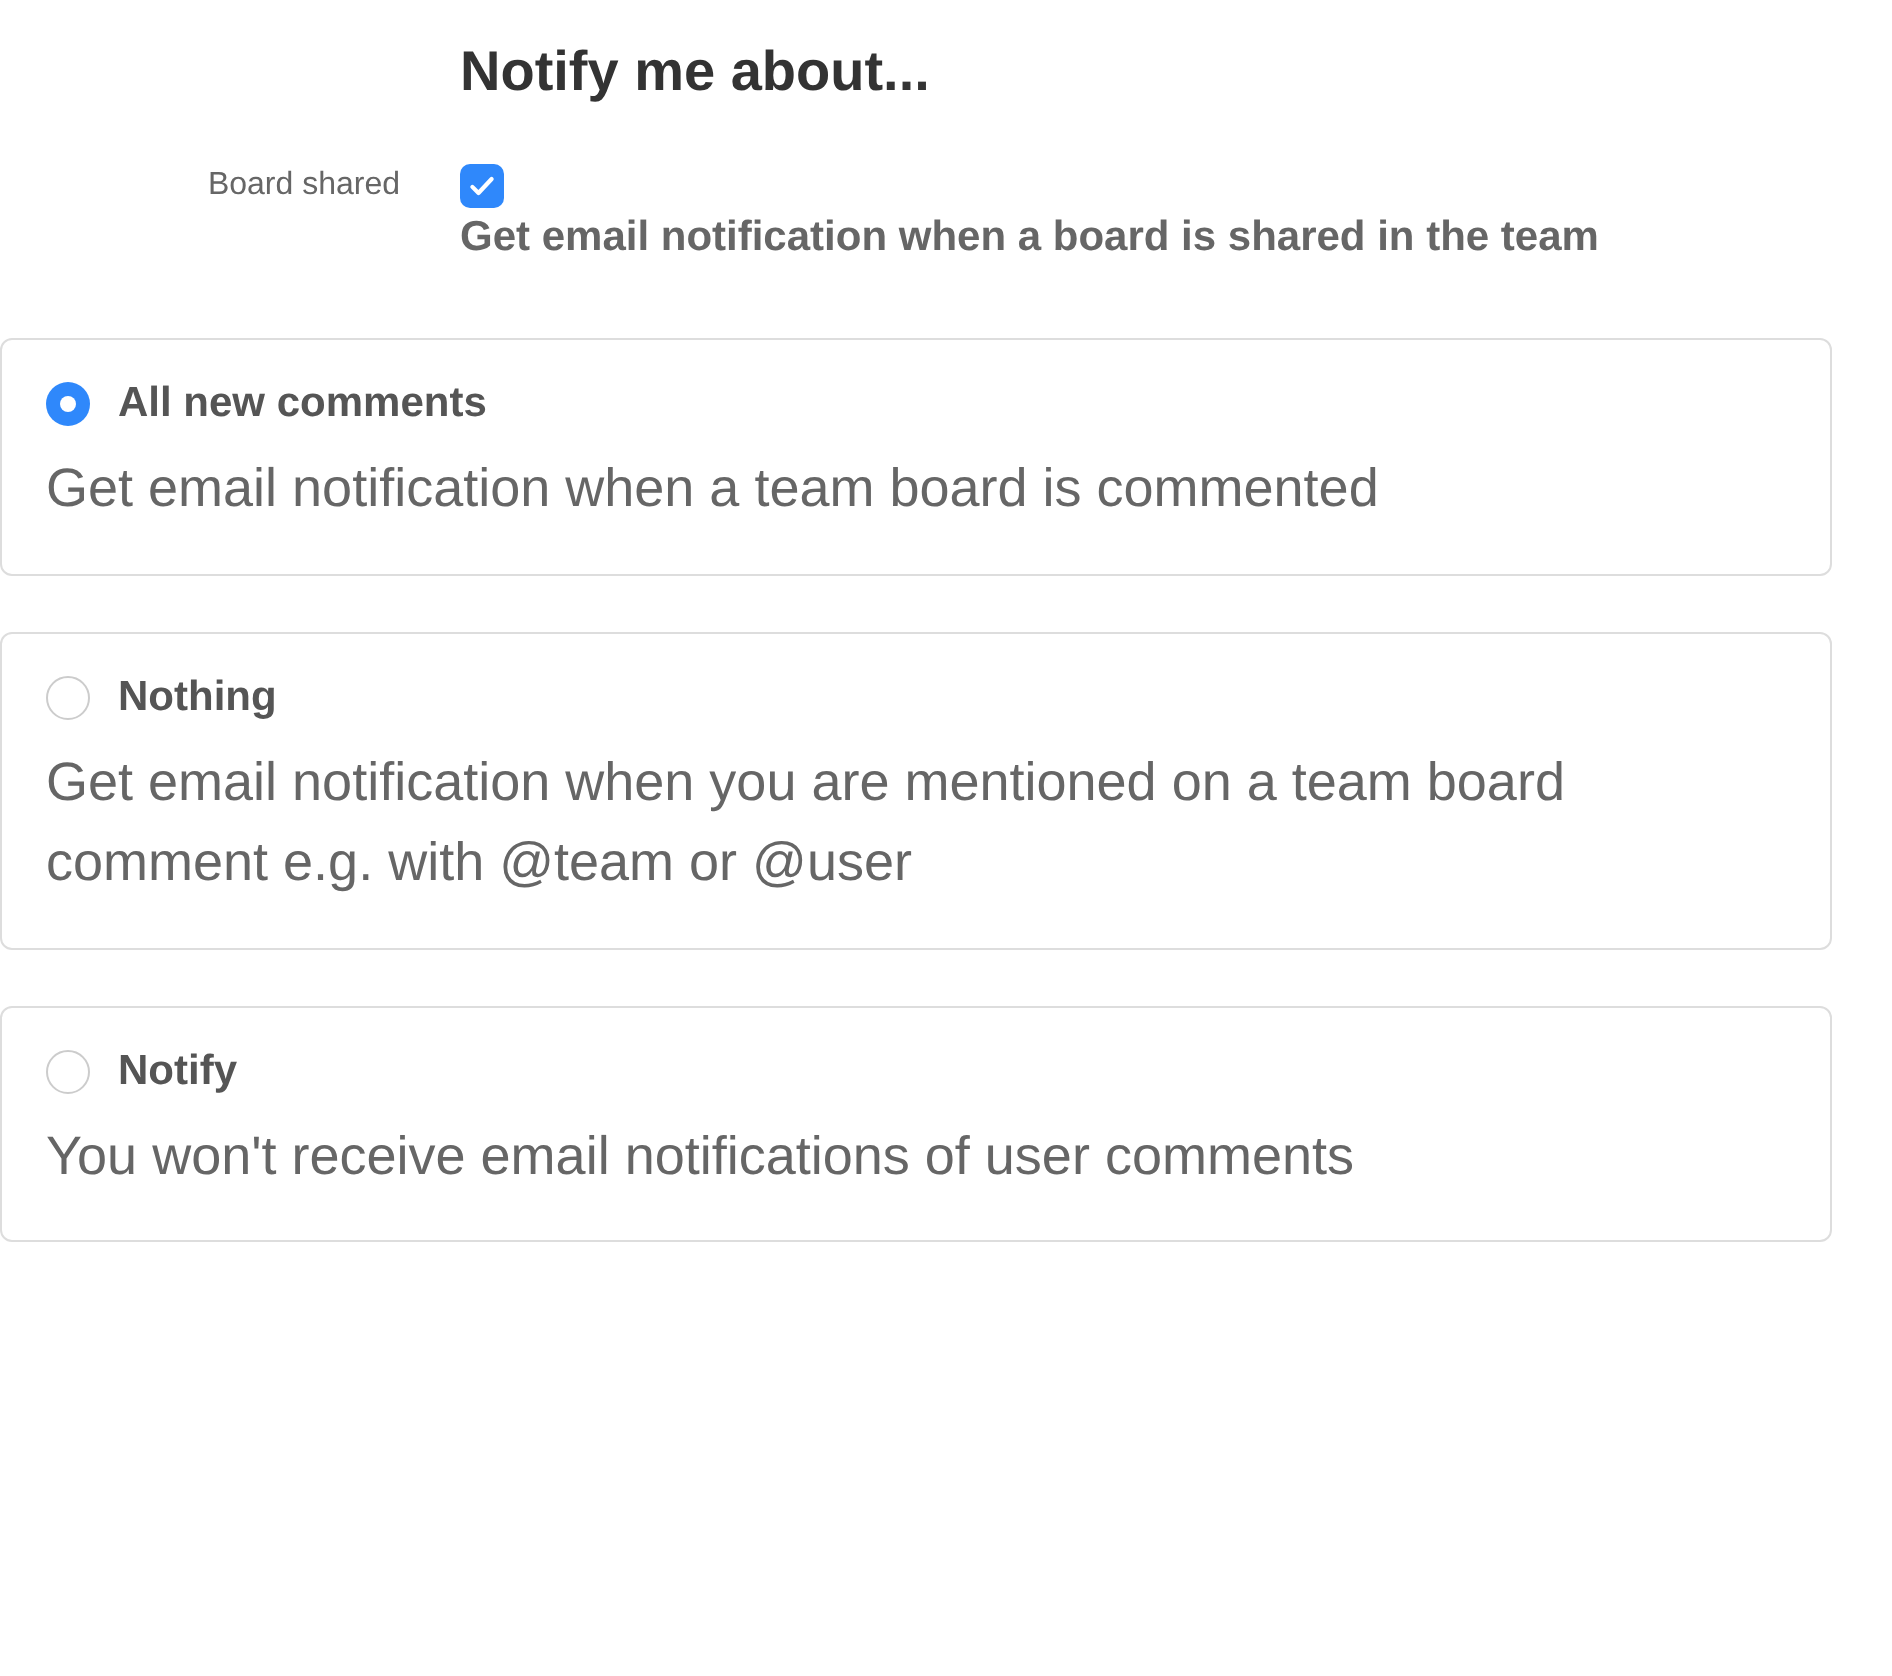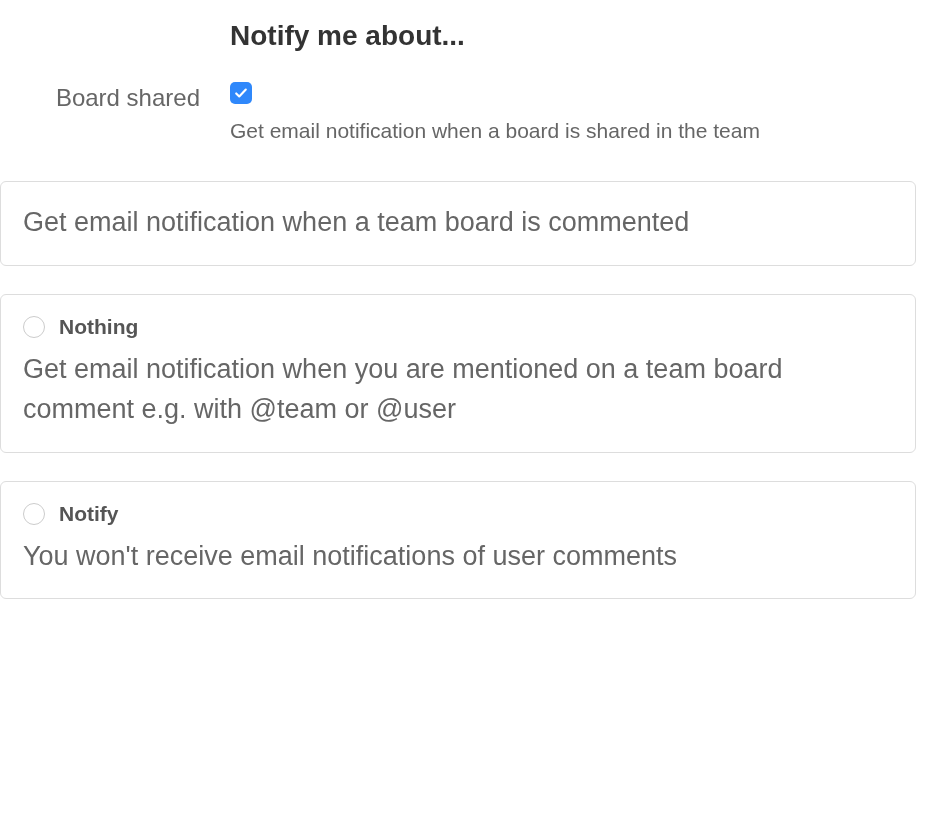--- a/index.html
+++ b/index.html
@@ -38,28 +38,28 @@
       font-weight: 700;
       color: #333333;
       margin-bottom: 30px;
     }
     .row {
       display: flex;
       align-items: flex-start;
       margin-bottom: 36px;
     }
     .row-label {
-      font-size: 24px;
+      font-size: 16px;
       color: #666666;
       font-weight: 400;
     }
     .checkbox-wrap {
       display: flex;
       flex-direction: column;
-      gap: 12px;
+      font-weight: bold;
     }
     .checkbox {
       width: 22px;
       height: 22px;
       border-radius: 5px;
       background: #2f88fb;
       display: inline-flex;
       align-items: center;
       justify-content: center;
       cursor: pointer;
@@ -151,20 +151,24 @@
         <div class="helper-text">Get email notification when a board is shared in the team</div>
       </div>
     </div>
   </div>
 
   <div class="row">
     <div class="content-col">
       <div class="option-group">
 
         <div class="option-card">
+          <div class="option-header">
+            <span class="radio selected"></span>
+            <span class="option-title">All new comments</span>
+          </div>
           <div class="option-desc">Get email notification when a team board is commented</div>
         </div>
 
         <div class="option-card">
           <div class="option-header">
             <span class="radio"></span>
             <span class="option-title">Nothing</span>
           </div>
           <div class="option-desc">Get email notification when you are mentioned on a team board comment e.g. with @team or @user</div>
         </div>

